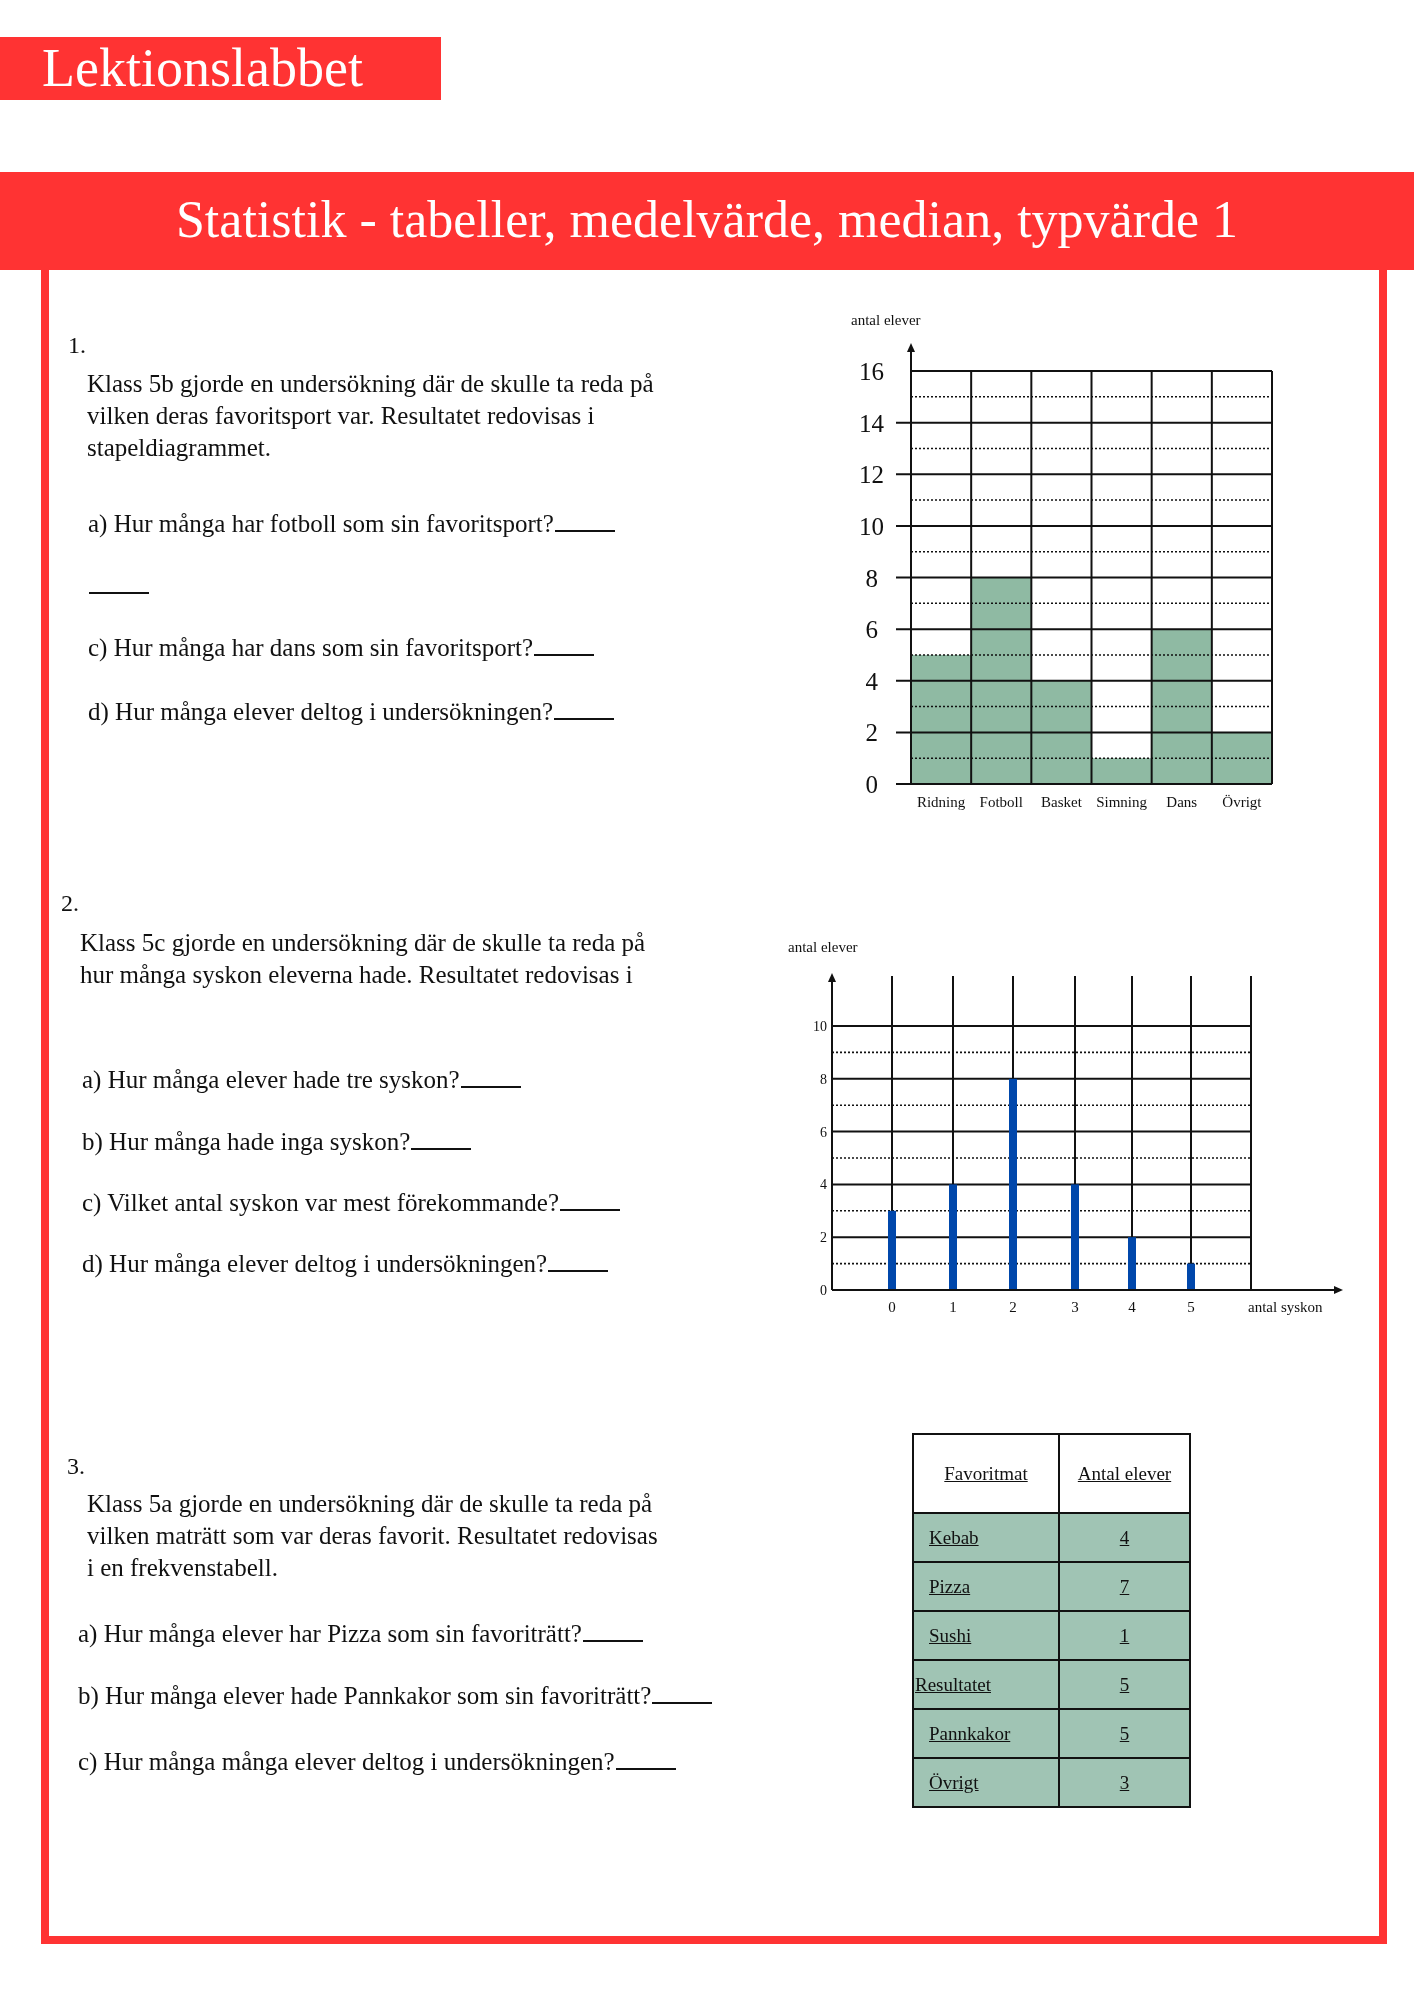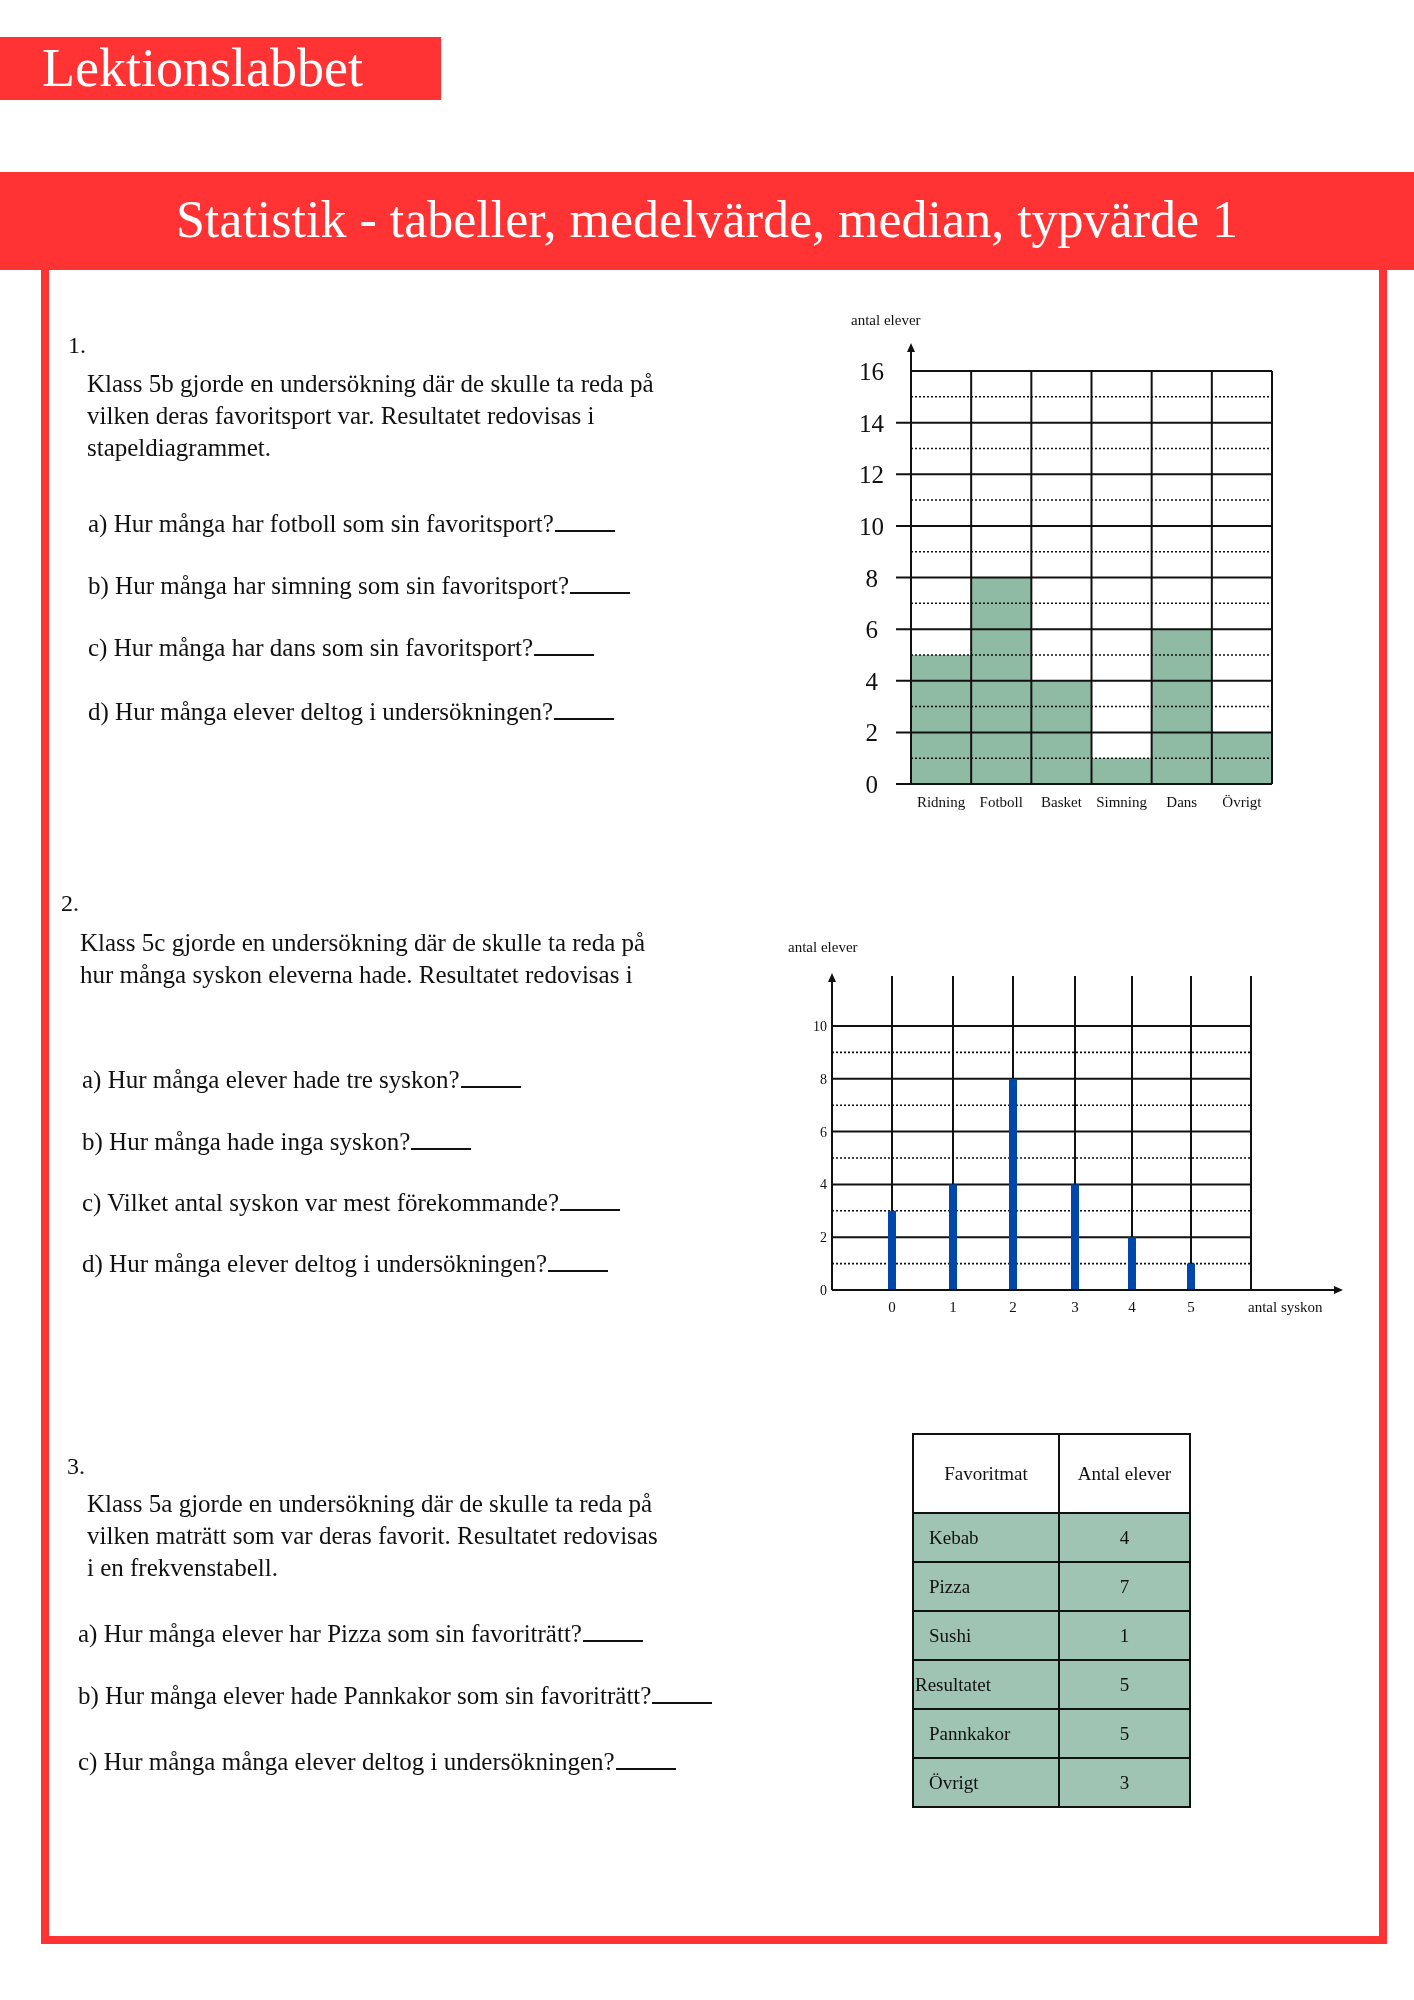--- a/index.html
+++ b/index.html
@@ -12,21 +12,21 @@
   .title-text { left:0; top:172px; width:1414px; height:98px; line-height:96px; text-align:center;
                 font-size:52px; color:#fff; white-space:nowrap; }
   .frame { left:41px; top:270px; width:1330px; height:1666px;
            border-left:8px solid #ff3333; border-right:8px solid #ff3333; border-bottom:8px solid #ff3333; }
   .qnum { font-size:24px; }
   .para { font-size:25px; line-height:32px; white-space:nowrap; }
   .q { font-size:25px; white-space:nowrap; }
   .blank { display:inline-block; width:60px; border-bottom:2px solid #111; margin-left:1px; height:1px; vertical-align:baseline; }
   svg text { font-family:"Liberation Serif","DejaVu Serif",serif; fill:#111; }
   table.freq { border-collapse:collapse; position:absolute; left:912px; top:1433px; }
-  table.freq td { border:2.5px solid #111; font-size:19px; padding:0; }
+  table.freq td { border:2.5px solid #111; font-size:19px; padding:0;text-decoration:underline; }
   table.freq thead td { background:#fff; height:77px; text-align:center; }
   table.freq tbody td { background:#a0c4b4; height:47px; }
   table.freq td.c1 { width:129px; padding-left:15px; text-align:left; }
   table.freq td.c2 { width:129px; text-align:center; }
 </style>
 </head>
 <body>
 
 <div class="abs logo-box"></div>
 <div class="abs logo-text">Lektionslabbet</div>
@@ -34,21 +34,21 @@
 <div class="abs title-text">Statistik - tabeller, medelvärde, median, typvärde 1</div>
 <div class="abs frame"></div>
 
 <div class="abs qnum" style="left:68px;top:332px;">1.</div>
 <div class="abs para" style="left:87px;top:368px;">
   <div>Klass 5b gjorde en undersökning där de skulle ta reda på</div>
   <div>vilken deras favoritsport var. Resultatet redovisas i</div>
   <div>stapeldiagrammet.</div>
 </div>
 <div class="abs q" style="left:88px;top:510px;"><span>a) Hur många har fotboll som sin favoritsport?</span><span class="blank"></span></div>
-<div class="abs q" style="left:88px;top:572px;"><span>b) Hur många har simning som sin favoritsport?</span><span class="blank"></span></div>
+<div class="abs q" style="left:88px;top:572px;"><span class="blank"></span></div>
 <div class="abs q" style="left:88px;top:634px;"><span>c) Hur många har dans som sin favoritsport?</span><span class="blank"></span></div>
 <div class="abs q" style="left:88px;top:698px;"><span>d) Hur många elever deltog i undersökningen?</span><span class="blank"></span></div>
 
 <svg id="chart1" class="abs" style="left:0;top:0;" width="1414" height="2000">
     <text x="851" y="325" font-size="15">antal elever</text>
     <rect x="911" y="654.9375" width="60.166666666666664" height="129.0625" fill="#8fbaa3"></rect>
     <rect x="971.1666666666666" y="577.5" width="60.166666666666664" height="206.5" fill="#8fbaa3"></rect>
     <rect x="1031.3333333333333" y="680.75" width="60.166666666666664" height="103.25" fill="#8fbaa3"></rect>
     <rect x="1091.5" y="758.1875" width="60.166666666666664" height="25.8125" fill="#8fbaa3"></rect>
     <rect x="1151.6666666666667" y="629.125" width="60.166666666666664" height="154.875" fill="#8fbaa3"></rect>

